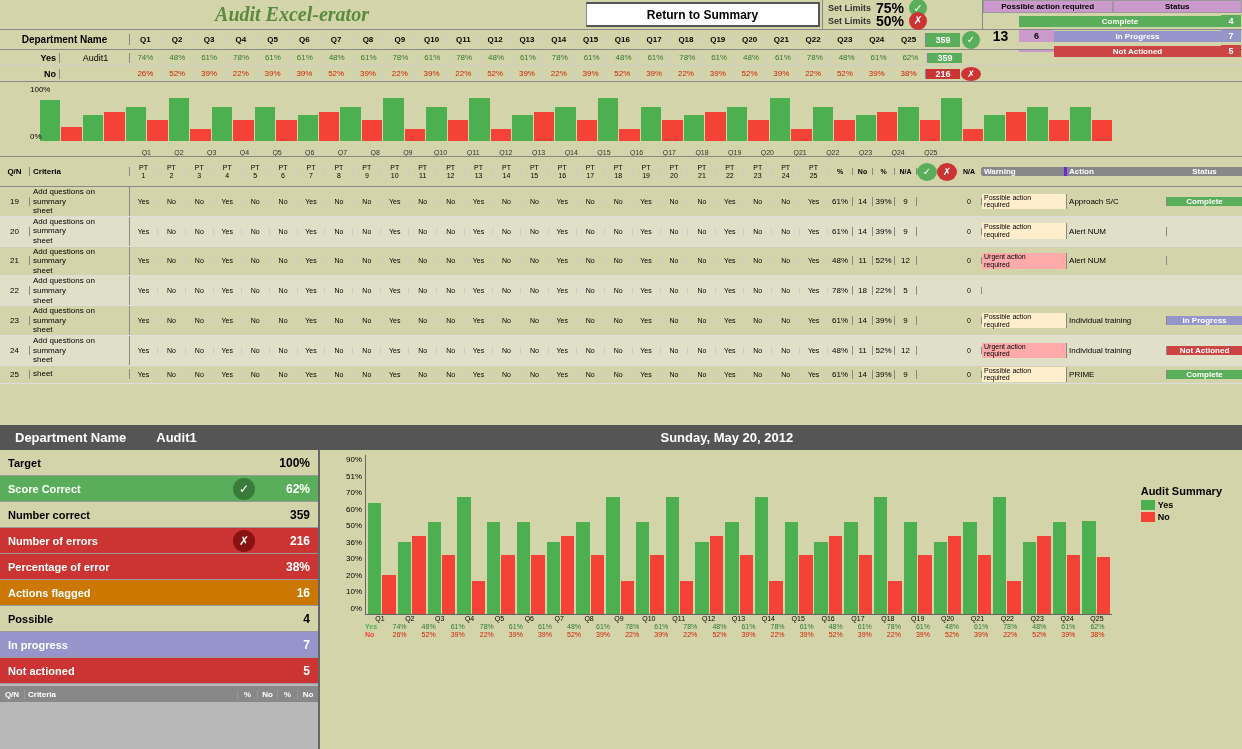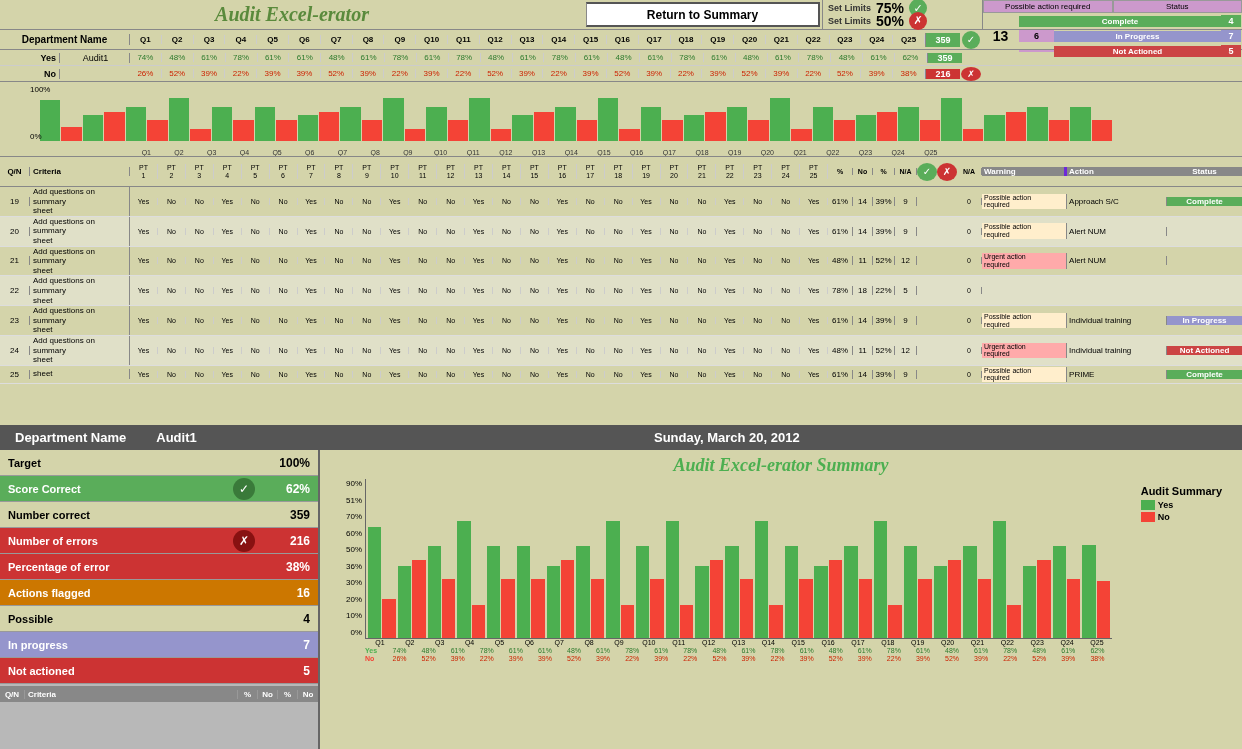--- a/index.html
+++ b/index.html
@@ -20,21 +20,21 @@
         <div style="width:18px; height:18px; border-radius:50%; background:#5aad5a; color:white; display:flex; align-items:center; justify-content:center; font-size:11px;">✓</div>
       </div>
       <div style="display:flex; align-items:center; gap:5px; height:50%;">
         <div style="font-size:9px; font-weight:bold; color:#333; cursor:pointer;">Set Limits</div>
         <div style="font-size:14px; font-weight:bold;">50%</div>
         <div style="width:18px; height:18px; border-radius:50%; background:#cc3333; color:white; display:flex; align-items:center; justify-content:center; font-size:11px;">✗</div>
       </div>
     </div>
 
     <div style="width:260px; border-left:1px solid #888; background:#d4d4aa; display:flex; flex-direction:column;">
-      <div style="display:flex; height:16px; background:#701a75; font-size:8px; font-weight:normal;">
+      <div style="display:flex; height:16px; background:#701a75; font-size:8px; font-weight:bold;">
         <div style="flex:1; background:#cc99cc; text-align:center; border:1px solid #999; font-size:8px; padding:1px;">Possible action required</div>
         <div style="flex:1; background:#cc99cc; text-align:center; border:1px solid #999; font-size:8px; padding:1px;">Status</div>
       </div>
       <div style="display:flex; flex:1; align-items:center;">
         <div style="width:35px; text-align:center; font-size:14px; font-weight:bold;">13</div>
         <div style="display:flex; flex-direction:column; flex:1; gap:1px; padding:1px;">
           <div style="display:flex; align-items:center; height:14px;">
             <div style="flex:1; background:#5aad5a; color:white; font-size:8px; font-weight:bold; text-align:center; padding:1px;">Complete</div>
             <div style="width:20px; text-align:center; font-size:9px; font-weight:bold; background:#5aad5a; color:white; padding:1px;">4</div>
           </div>
@@ -606,21 +606,21 @@
     <div style="width:100px; font-size:8px; border-right:1px solid #888; padding:0 2px;">PRIME</div>
     <div style="width:75px; font-size:8px; text-align:center; font-weight:bold; background:#5aad5a; color:white;">Complete</div>
   </div>
     </div>
 
   <div style="display:flex; background:#888; position:absolute; bottom:0; left:0; right:0; top:425px;">
 
     <div style="position:absolute; top:0; left:0; right:0; height:25px; background:#555; color:white; display:flex; align-items:center; padding:0 15px; gap:30px; font-size:13px; font-weight:bold;">
       <span>Department Name</span>
       <span>Audit1</span>
-      <span style="flex:1; text-align:center;">Sunday, March 20, 2012</span>
+      <span style="flex:1; text-align:center;">Sunday, May 20, 2012</span>
     </div>
 
     <div style="width:320px; background:#b8b8b8; margin-top:25px; border-right:2px solid #666; flex-shrink:0;">
       <div style="display:flex; flex-direction:column;">
         <div style="display:flex; align-items:center; border-bottom:1px solid #999; height:26px; background:#d4d4aa;">
           <div style="flex:1; font-size:11px; font-weight:bold; padding-left:8px;">Target</div>
           <div style="width:60px; text-align:right; font-size:12px; font-weight:bold; padding-right:8px;">100%</div>
         </div>
         <div style="display:flex; align-items:center; border-bottom:1px solid #999; height:26px; background:#5aad5a; color:white;">
           <div style="flex:1; font-size:11px; font-weight:bold; padding-left:8px;">Score Correct</div>
@@ -662,21 +662,20 @@
           <div style="flex:1; padding-left:3px; border-right:1px solid #999;">Criteria</div>
           <div style="width:20px; text-align:center; border-right:1px solid #999;">%</div>
           <div style="width:20px; text-align:center; border-right:1px solid #999;">No</div>
           <div style="width:20px; text-align:center; border-right:1px solid #999;">%</div>
           <div style="width:20px; text-align:center;">No</div>
         </div>
       </div>
     </div>
 
     <div style="flex:1; margin-top:25px; background:#d4d4aa; padding:5px 10px; position:relative;">
-      <div style="text-align:center; font-size:18px; color:#4caf50; font-style:italic; font-weight:bold; font-family:'Palatino Linotype',serif; margin-bottom:3px;">Audit Excel-erator Summary</div>
 
       <div style="position:absolute; right:20px; top:35px; font-size:9px; font-weight:bold;">
         <div style="font-size:11px; font-weight:bold; text-align:center; margin-bottom:3px;">Audit Summary</div>
         <div style="display:flex; align-items:center; gap:3px; margin-bottom:2px;">
           <div style="width:14px; height:10px; background:#4caf50;"></div>
           <span>Yes</span>
         </div>
         <div style="display:flex; align-items:center; gap:3px;">
           <div style="width:14px; height:10px; background:#f44336;"></div>
           <span>No</span>

